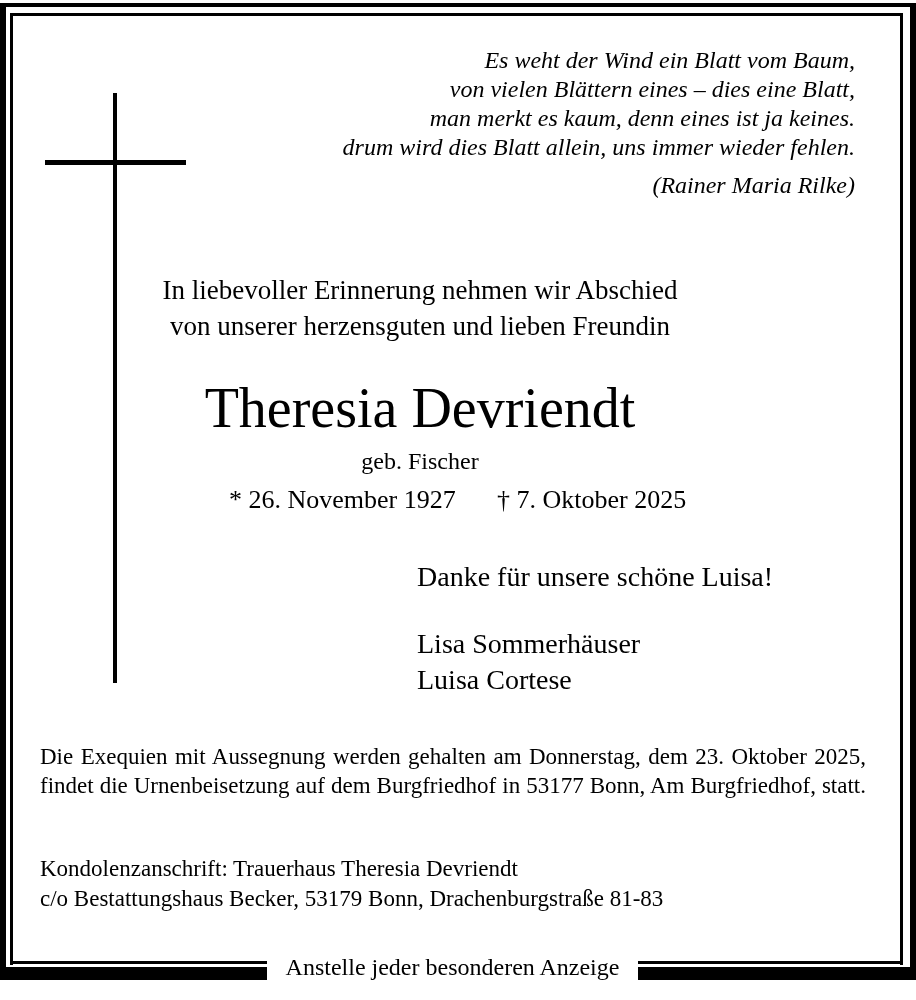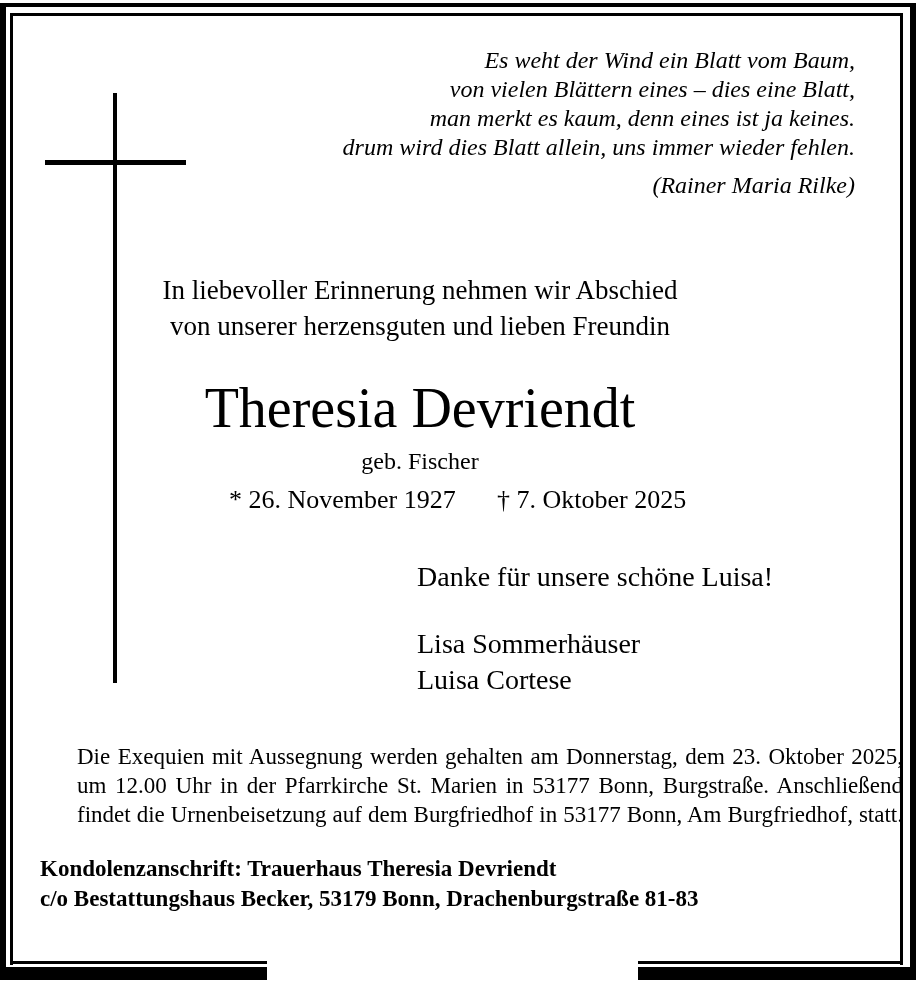--- a/index.html
+++ b/index.html
@@ -47,24 +47,24 @@
             font-size: 56px; line-height: 64px; font-weight: normal; margin: 0; }
   .maiden { position: absolute; left: 20px; top: 447px; width: 800px; text-align: center; font-size: 24px; line-height: 28px; }
   .dates  { position: absolute; left: 0; top: 484px; width: 916px; font-size: 26px; line-height: 32px; }
   .birth  { position: absolute; left: 210px; margin-left: 19px; }
   .death  { position: absolute; left: 497px; }
   
   .thanks { position: absolute; left: 417px; top: 560px; font-size: 28px; }
   .thanks-msg { line-height: 34px; }
   .mourners { margin-top: 32px; line-height: 36px; }
   
-  .service { position: absolute; left: 40px; top: 742px; width: 826px; font-size: 23px; margin-left: 37px; }
+  .service { position: absolute; left: 40px; top: 742px; width: 826px; font-size: 23px; }
   .justify-line { line-height: 29px; }
   .jl-inner { white-space: nowrap; }
-  .condolence { position: absolute; left: 40px; top: 854px; font-size: 23px; line-height: 30px; font-weight: bold; }
+  .condolence { position: absolute; left: 40px; top: 854px; font-size: 23px; line-height: 30px; }
 </style>
 </head>
 <body>
 
 <div class="page">
 
   <div class="frame-outer"></div>
   <div class="frame-inner"></div>
 
   <div>
@@ -96,27 +96,27 @@
   <div class="thanks">
     <div class="thanks-msg">Danke für unsere schöne Luisa!</div>
     <div class="mourners">
       <div>Lisa Sommerhäuser</div>
       <div>Luisa Cortese</div>
     </div>
   </div>
 
   <div class="service">
     <div class="justify-line" style="word-spacing: 1.69318px;"><span class="jl-inner">Die Exequien mit Aussegnung werden gehalten am Donnerstag, dem 23. Oktober 2025,</span></div>
-    <div class="justify-line" style="word-spacing: 2.96745px;"><span class="jl-inner">um 12.00 Uhr in der Pfarrkirche St. Marien in 53177 Bonn, Burgstraße. Anschließend</span></div>
     <div class="justify-line" style="word-spacing: 0.257102px; text-align: center;"><span class="jl-inner">findet die Urnenbeisetzung auf dem Burgfriedhof in 53177 Bonn, Am Burgfriedhof, statt.</span></div>
   </div>
 
   <div class="condolence">
     <div>Kondolenzanschrift: Trauerhaus Theresia Devriendt</div>
     <div>c/o Bestattungshaus Becker, 53179 Bonn, Drachenburgstraße 81-83</div>
   </div>
 
   <div class="bb bb-thin-left"></div>
   <div class="bb bb-thick-left"></div>
   <div class="bb bb-thin-right"></div>
   <div class="bb bb-thick-right"></div>
+  <div class="footer-label">Anstelle jeder besonderen Anzeige</div>
 
 </div>
 
 </body></html>

